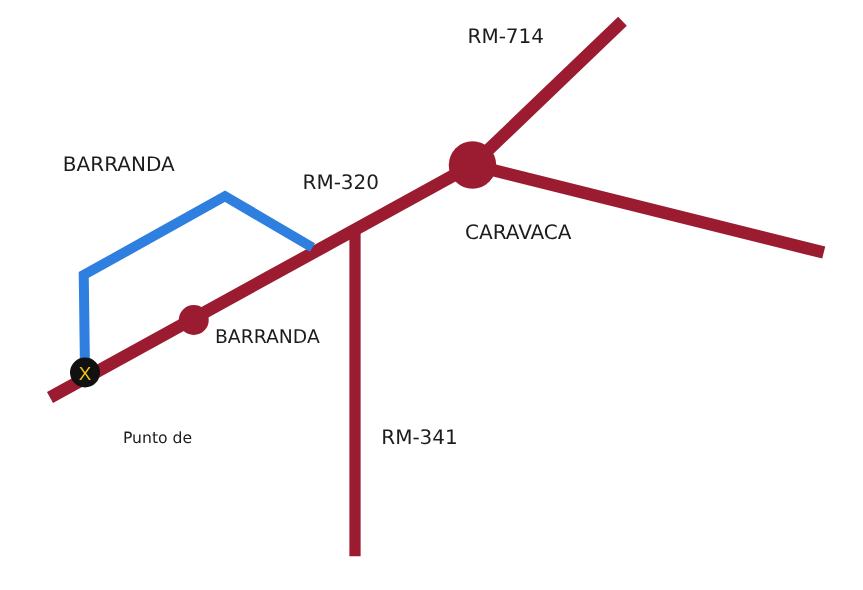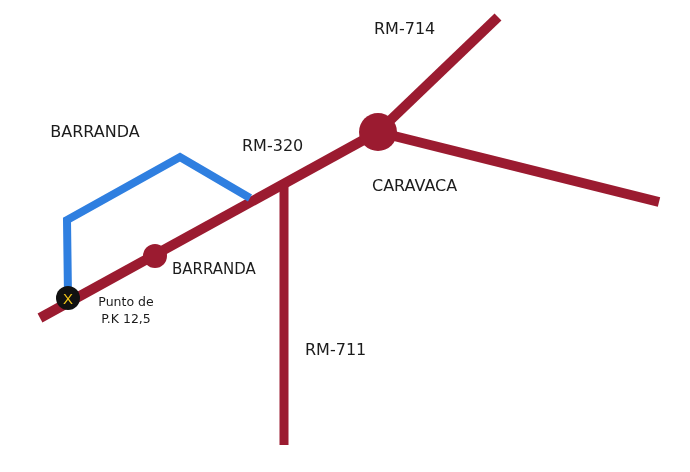--- a/index.html
+++ b/index.html
@@ -13,21 +13,21 @@
       color: #1a1a1a;
     }
     #map svg { position: absolute; left: 0; top: 0; }
     .lbl {
       position: absolute;
       white-space: nowrap;
       color: #1c1c1c;
       line-height: 1.2;
     }
     .lbl.big { font-size: 16px; }
-    .lbl.small { font-size: 12.5px; text-align: center; line-height: 1.35; }
+    .lbl.small { font-size: 12.5px; text-align: center; line-height: 1.35; margin-top: 48px; }
     .lbl.center { text-align: center; }
   </style>
 </head>
 <body>
 
 <div id="map">
   <svg width="690" height="472" viewBox="0 0 690 472">
 
     <line x1="40" y1="318" x2="378" y2="132" stroke="#9b1b30" stroke-width="10"></line>
 
@@ -44,29 +44,28 @@
     <circle cx="155" cy="256" r="12" fill="#9b1b30"></circle>
 
     <g>
       <circle cx="68" cy="298" r="12" fill="#111111"></circle>
       <text x="68" y="304" text-anchor="middle" font-size="15" font-family="Liberation Sans, sans-serif" fill="#f0c419">X</text>
     </g>
   </svg>
 
   <div class="lbl big" style="left:374px; top:19px;">RM-714</div>
   <div class="lbl big" style="left:242px; top:136px;">RM-320</div>
-  <div class="lbl big" style="left:305px; top:340px;">RM-711</div>
+  <div class="lbl big" style="left:305px; top:340px;">RM-341</div>
 
   <div class="lbl big center" style="left:475px; top:112px; width:200px;">
   </div>
 
   <div class="lbl big" style="left:348px; top:176px;margin-left:24px;">CARAVACA</div>
   <div class="lbl" style="left:172px; top:260px; font-size:15px;">BARRANDA</div>
 
   <div class="lbl big center" style="left:20px; top:122px; width:150px;">
     <div>BARRANDA</div>
   </div>
 
   <div class="lbl small" style="left:85px; top:294px; width:82px;">
     <div>Punto de</div>
-    <div>P.K 12,5</div>
   </div>
 </div>
 
 </body></html>

